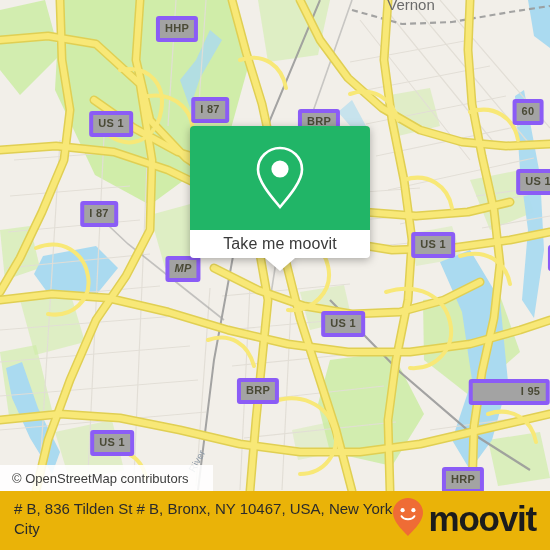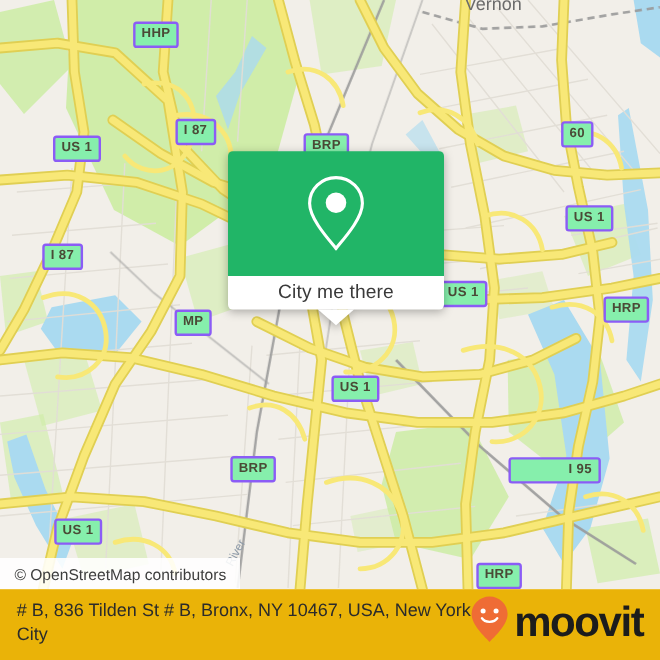--- a/index.html
+++ b/index.html
@@ -24,31 +24,32 @@
     height: 491px;
     overflow: hidden;
     background: #f2efe9;
   }
   #map svg { display: block; }
 
   
   .shield {
     position: absolute;
     transform: translate(-50%, -50%);
-    background: #86efac;
-    border: 2px solid #8b5cf6;
+    background: #a3a3a3;
+    border: 4px solid #8b5cf6;
     border-radius: 3px;
     color: #4a4a36;
     font-family: "Liberation Sans", sans-serif;
     font-weight: bold;
     font-size: 11px;
     line-height: 1;
     padding: 3px 5px 4px 5px;
     letter-spacing: 0.3px;
     white-space: nowrap;
+    margin-left: 47px;
   }
 
   .place-label {
     position: absolute;
     transform: translate(-50%, -50%);
     color: #6b6b6b;
     font-family: "Liberation Sans", sans-serif;
     font-size: 15px;
     white-space: nowrap;
   }
@@ -62,21 +63,21 @@
   }
 
   
   #attribution {
     position: absolute;
     left: 0;
     bottom: 0;
     height: 26px;
     display: flex;
     align-items: center;
-    padding: 0 11px 0 12px;
+    padding: 0 24px 0 12px;
     background: rgba(255,255,255,0.88);
     color: #3d3d3d;
     font-family: "Liberation Sans", sans-serif;
     font-size: 13px;
     white-space: nowrap;
   }
 
   
   #callout {
     position: absolute;
@@ -270,42 +271,42 @@
 
     <div class="shield" style="left:130px; top:29px;">HHP</div>
     <div class="shield" style="left:64px;  top:124px;">US 1</div>
     <div class="shield" style="left:163px; top:110px;">I 87</div>
     <div class="shield" style="left:52px; top:214px;">I 87</div>
     <div class="shield" style="left:272px; top:122px;">BRP</div>
     <div class="shield" style="left:481px; top:112px;">60</div>
     <div class="shield" style="left:491px; top:182px;">US 1</div>
     <div class="shield" style="left:386px; top:245px;">US 1</div>
     <div class="shield" style="left:522px; top:258px;">HRP</div>
-    <div class="shield" style="left:161px; top:269px;">MP</div>
+    <div class="shield" style="left:136px; top:269px;font-style:italic;">MP</div>
     <div class="shield" style="left:296px; top:324px;">US 1</div>
     <div class="shield" style="left:211px; top:391px;">BRP</div>
     <div class="shield" style="left:462px; top:392px;padding-left:48px;">I 95</div>
     <div class="shield" style="left:65px; top:443px;">US 1</div>
     <div class="shield" style="left:416px; top:480px;">HRP</div>
 
     <div id="attribution">
       <span>© OpenStreetMap contributors</span>
     </div>
 
     <div id="callout">
       <div id="callout-head" style="background:#21b567;">
         <span>
           <svg width="54" height="66" viewBox="0 0 54 66" fill="none" xmlns="http://www.w3.org/2000/svg">
             <path d="M27 3 C14.8 3 5 12.6 5 24.4 C5 37 20 53.5 27 62 C34 53.5 49 37 49 24.4 C49 12.6 39.2 3 27 3 Z" stroke="#ffffff" stroke-width="2.6" fill="none"></path>
             <circle cx="27" cy="24" r="8.6" fill="#ffffff"></circle>
           </svg>
         </span>
       </div>
       <div id="callout-foot">
-        <span id="callout-label">City me there</span>
+        <span id="callout-label">Take me moovit</span>
       </div>
       <div id="callout-tail"></div>
     </div>
   </div>
 
   <div id="bottom-bar">
     <div id="address"># B, 836 Tilden St # B, Bronx, NY 10467, USA, New York City</div>
 
     <div id="brand">
       <span>

